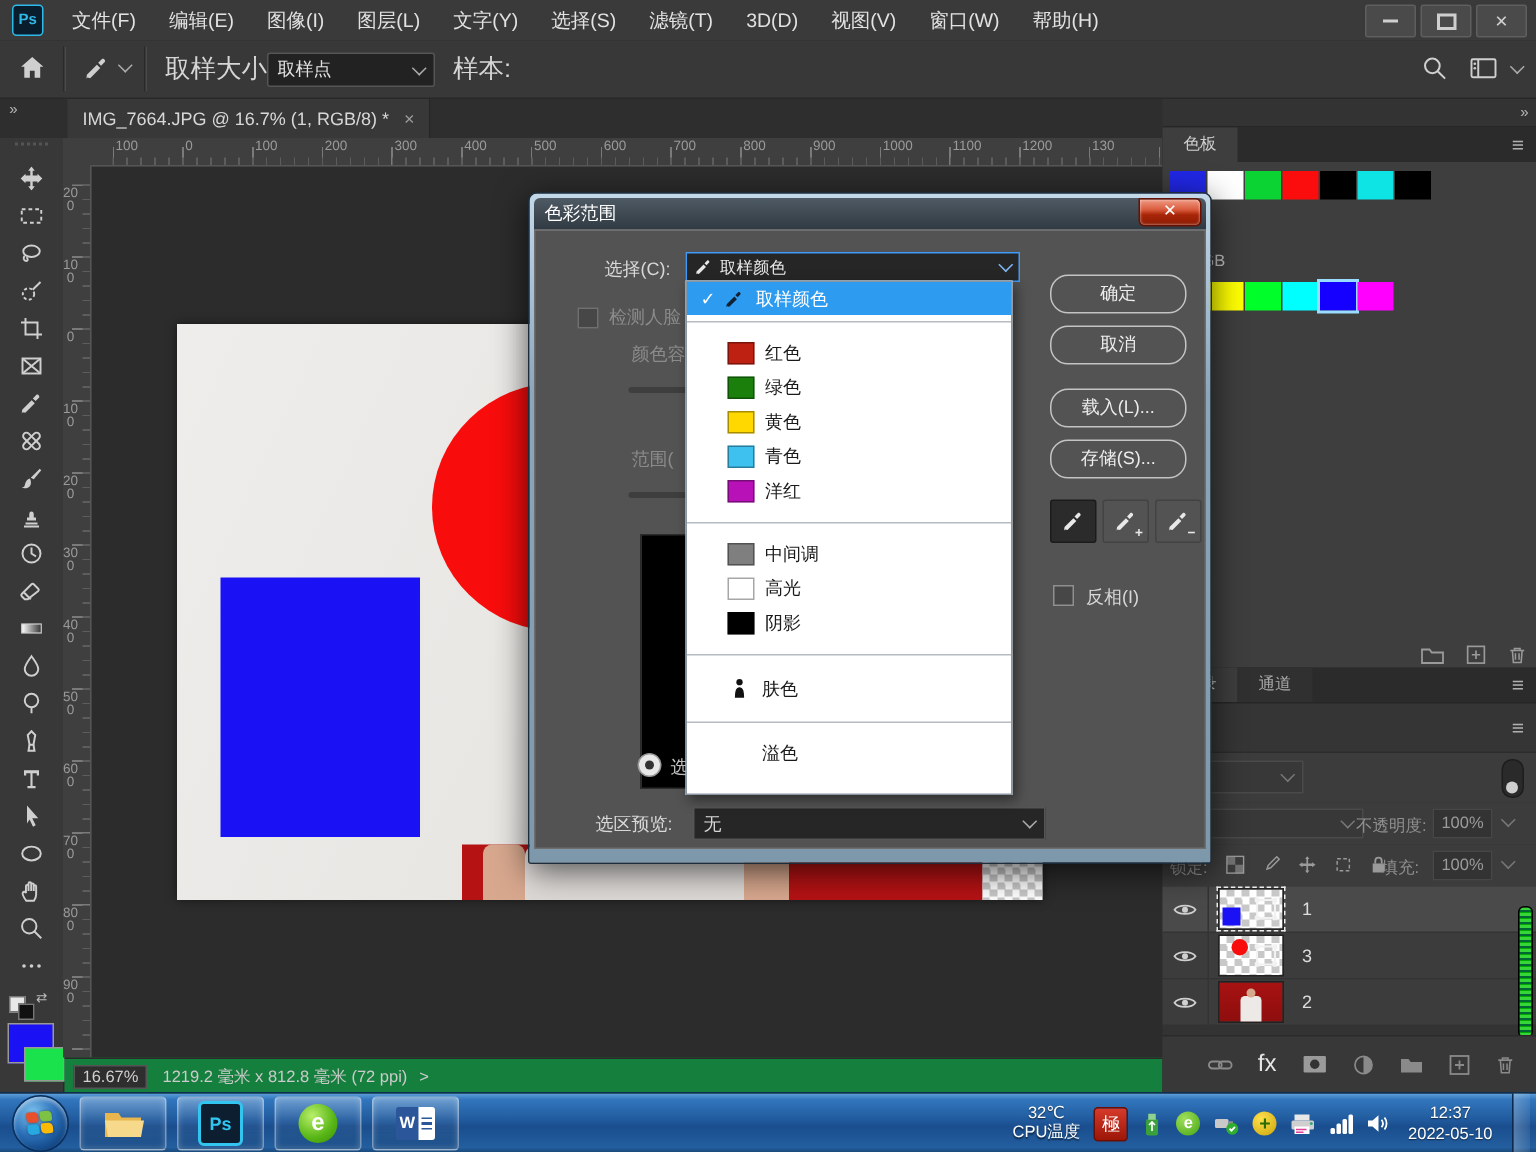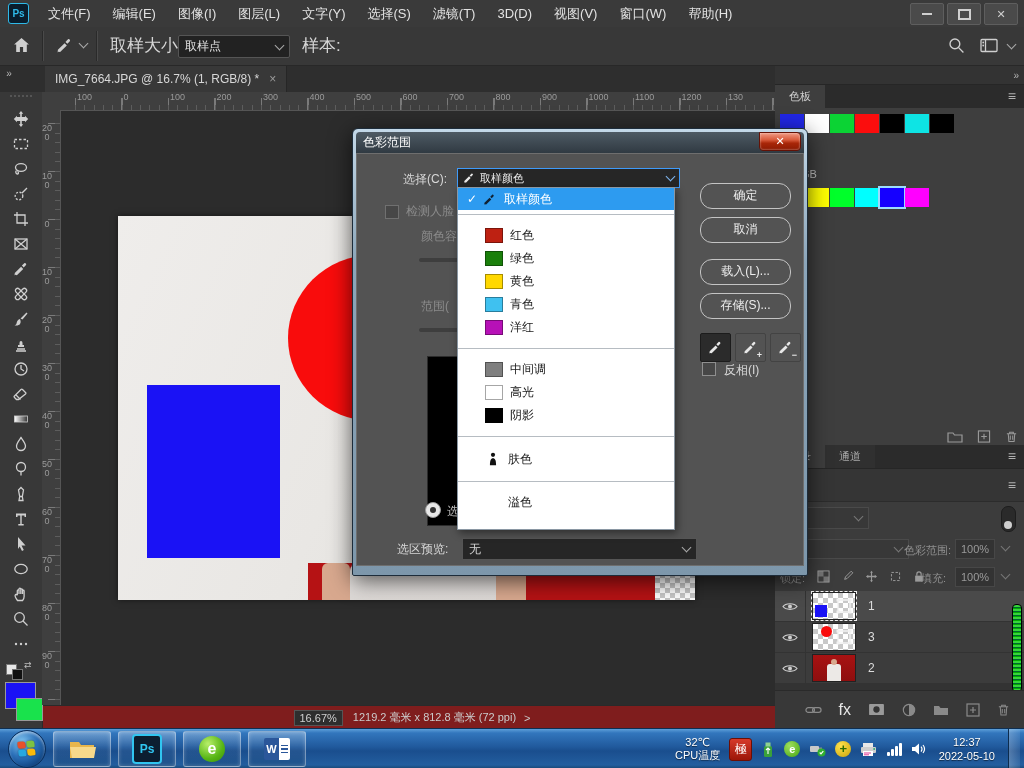--- a/index.html
+++ b/index.html
@@ -59,21 +59,21 @@
   #canvas{position:absolute;left:58px;top:106px;width:577px;height:384px;overflow:hidden;background:linear-gradient(115deg,#efedeb 0%,#e9e7e4 45%,#dedcd8 100%);box-shadow:0 0 6px rgba(0,0,0,.5);}
   #red-circle{position:absolute;left:170px;top:39px;width:170px;height:166px;border-radius:50%;}
   #blue-rect{position:absolute;left:29px;top:169px;width:133px;height:173px;}
   #photo-strip{position:absolute;left:190px;top:347px;width:347px;height:37px;background:#b51214;}
   #photo-strip .arm1{position:absolute;left:14px;top:0;width:28px;height:37px;background:#d8a88e;border-radius:6px 6px 0 0;}
   #photo-strip .shirt{position:absolute;left:42px;top:0;width:146px;height:37px;background:linear-gradient(180deg,#efecea,#ddd9d6);border-radius:8px 8px 0 0;}
   #photo-strip .arm2{position:absolute;left:188px;top:0;width:30px;height:37px;background:#d8a88e;border-radius:6px 6px 0 0;}
   .checker{background:conic-gradient(#c8c8c8 25%,#fff 0 50%,#c8c8c8 0 75%,#fff 0);background-size:10px 10px;}
   #canvas-checker{position:absolute;left:537px;top:347px;width:40px;height:37px;}
   
-  #statusbar{left:43px;top:705px;width:732px;height:23px;background:#7f1d1d;border-top:1px solid #2a2a2a;display:flex;align-items:center;z-index:2;justify-content:center;}
+  #statusbar{left:43px;top:705px;width:732px;height:23px;background:#15803d;border-top:1px solid #2a2a2a;display:flex;align-items:center;z-index:2;}
   #zoom-box{margin-left:6px;padding:1px 5px;border:1px solid #555;color:#d0d0d0;font-size:11px;background:#2e2e2e;}
   #doc-info{margin-left:10px;color:#cbcbcb;font-size:11px;}
   #status-chev{margin-left:8px;color:#cbcbcb;font-size:11px;}
   
   #dialog{left:352px;top:128px;width:448px;height:440px;z-index:10;border:1px solid #1d2c3a;border-radius:6px 6px 2px 2px;
     background:linear-gradient(180deg,#c3d8e8,#8ca6ba 30%,#7d97ab);box-shadow:0 5px 22px rgba(0,0,0,.65);padding:3px;}
   #dlg-title{height:21px;background:linear-gradient(180deg,#4e5a64,#303a42);border-radius:4px 4px 0 0;color:#fff;font-size:12px;line-height:21px;padding-left:7px;position:relative;}
   #dlg-close{position:absolute;right:3px;top:0;width:40px;height:17px;border:1px solid #641206;border-radius:0 4px 4px 4px;
     background:linear-gradient(180deg,#f09a85,#d95b3c 40%,#a82608 60%,#8c1b03);color:#fff;font-size:11px;font-weight:bold;text-align:center;line-height:16px;box-shadow:inset 0 0 2px rgba(255,255,255,.7);}
   #dlg-body{position:relative;height:411px;background:#535353;border:1px solid #6e6e6e;}
@@ -528,21 +528,21 @@
             <path d="M2.2 13.8l-.7.7.3-2.4 6.3-6.3 2.1 2.1-6.3 6.3zM8.9 4.6 11.3 2.2c.9-.9 2.6 1 1.7 1.9L10.7 6.4z" fill="#e8e8e8"></path>
           </svg>
         <span class="dropper-sub">+</span>
       </div>
       <div class="dropper-btn" style="left:413px;top:179px">
         <svg width="15" height="15" viewBox="0 0 16 16">
             <path d="M2.2 13.8l-.7.7.3-2.4 6.3-6.3 2.1 2.1-6.3 6.3zM8.9 4.6 11.3 2.2c.9-.9 2.6 1 1.7 1.9L10.7 6.4z" fill="#e8e8e8"></path>
           </svg>
         <span class="dropper-sub">−</span>
       </div>
-      <div class="abs" style="left:345px;top:208px;display:flex;gap:8px;">
+      <div class="abs" style="left:345px;top:236px;display:flex;gap:8px;">
         <span class="dlg-check"></span>
         <span class="dlg-label">反相(I)</span>
       </div>
 
       <div class="dlg-label abs" style="left:40px;top:387px">选区预览:</div>
       <div id="dlg-bottom-select">
         <span style="flex:1">无</span>
           <span class="chev"></span>
       </div>
     </div>
@@ -607,21 +607,21 @@
       <div id="toggle">
           <span class="knob"></span>
         </div>
     </div>
 
     <div id="blend-row">
       <div class="gray-select" style="left:4px;top:4px;width:116px;height:18px">
         <span style="flex:1"></span>
           <span class="chev" style="border-color:#777"></span>
       </div>
-      <div class="small-gray abs" style="left:129px;top:8px">色彩范围:</div>
+      <div class="small-gray abs" style="left:129px;top:8px">不透明度:</div>
       <div class="val-box" style="left:180px;top:4px;width:38px;height:18px">100%</div>
       <div class="chev abs" style="left:227px;top:11px;border-color:#777"></div>
     </div>
 
     <div id="lock-row">
       <div class="small-gray abs" style="left:5px;top:8px">锁定:</div>
       <div class="abs" style="left:42px;top:7px;display:flex;gap:11px">
         <svg width="13" height="13" viewBox="0 0 14 14">
             <rect x="1" y="1" width="12" height="12" fill="none" stroke="#9a9a9a"></rect>
             <path d="M1 1h6v6H1zM7 7h6v6H7z" fill="#9a9a9a" opacity=".6"></path>

